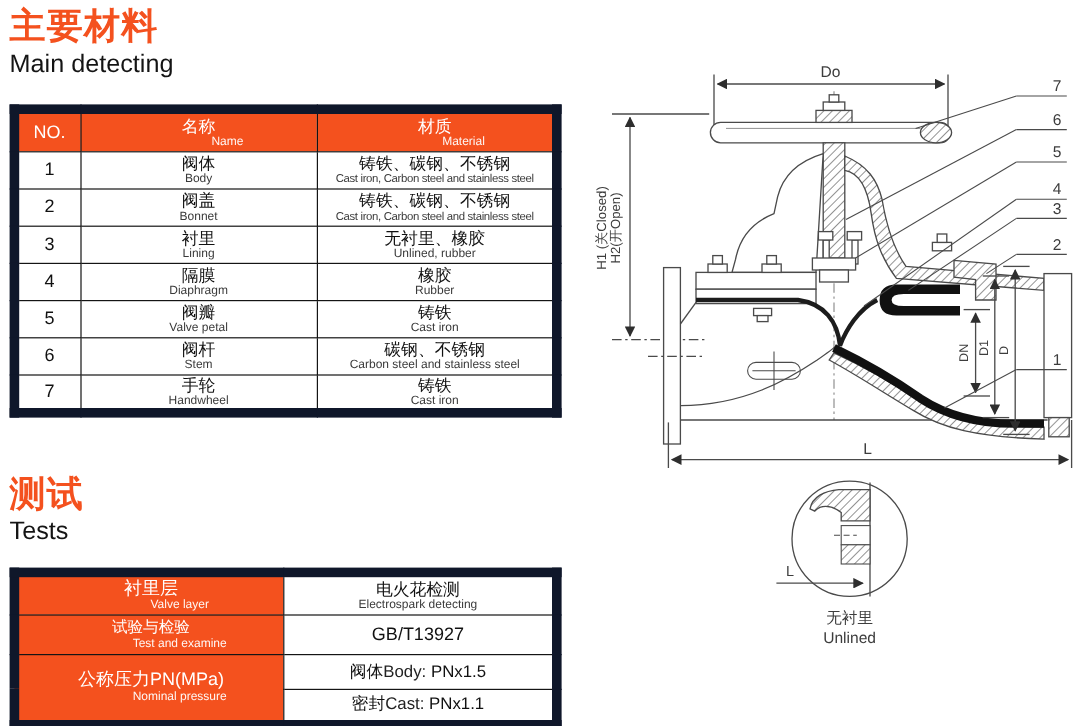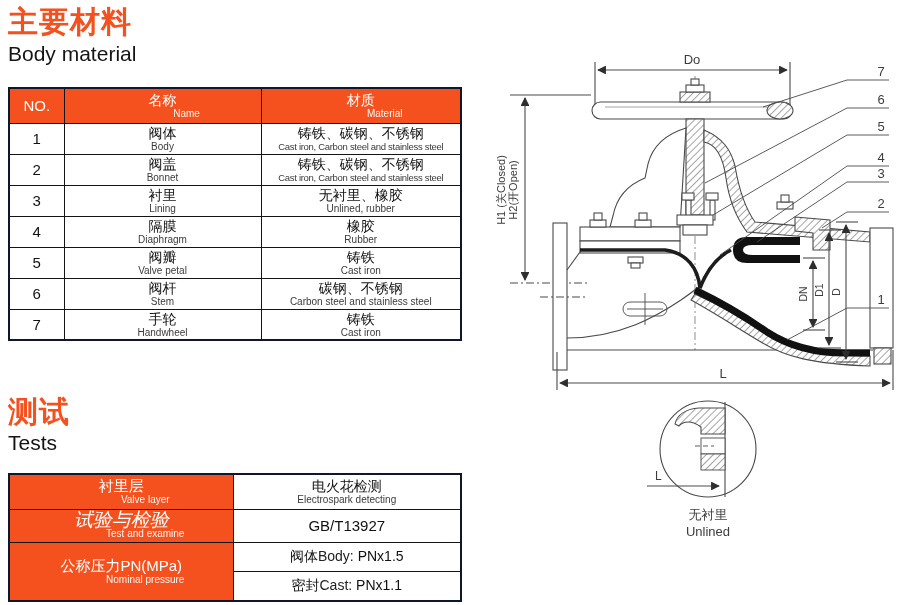--- a/index.html
+++ b/index.html
@@ -2,40 +2,40 @@
 <html><head>
 <meta charset="utf-8">
 <style>
   html,body{margin:0;padding:0;background:#fff;}
   .page{position:relative;width:900px;height:605px;background:#fff;overflow:hidden;
         font-family:"Liberation Sans","DejaVu Sans",sans-serif;color:#111;padding-left:44px;}
   .abs{position:absolute;}
   .title-cn{font-size:30px;font-weight:bold;color:#f4511e;letter-spacing:1px;}
   .title-en{font-size:21px;color:#141414;}
   table{border-collapse:collapse;table-layout:fixed;}
-  .dtable{border:2px solid #0f172a;}
+  .dtable{border:8px solid #0f172a;}
   .dtable td{border:1px solid #141414;text-align:center;vertical-align:middle;padding:0;}
   .hdr{background:#f4511e;color:#fff;}
   .cn{font-size:14px;line-height:16px;display:block;}
   .en{font-size:10px;line-height:11px;display:block;color:#3a3a3a;}
   .hdr .en{color:rgba(255,255,255,.95);margin-left:48px;}
   .no-cell{font-size:15px;}
   .squeeze{font-size:9.5px;letter-spacing:-0.3px;white-space:nowrap;}
   .gb{font-size:15px;}
   .pnline{font-size:14px;}
   .pnline .small-en{font-size:14px;color:#222;}
   svg text{font-family:"Liberation Sans","DejaVu Sans",sans-serif;fill:#3d3d3d;}
 </style>
 </head>
 <body>
 
 <div class="page">
 
   <div class="abs title-cn" style="left:8px;top:2px;">主要材料</div>
-  <div class="abs title-en" style="left:8px;top:42px;">Body material</div>
+  <div class="abs title-en" style="left:8px;top:42px;">Main detecting</div>
 
   <table class="abs dtable" style="left:8px;top:87px;width:452px;">
     <colgroup>
         <col style="width:55px">
         <col style="width:197px">
         <col style="width:200px">
       </colgroup>
     <tbody>
         <tr style="height:35px;">
       <td class="hdr no-cell">NO.</td>
@@ -142,21 +142,21 @@
         <span class="cn" style="font-size:15px;">衬里层</span>
         <span class="en">Valve layer</span>
       </td>
       <td>
         <span class="cn">电火花检测</span>
         <span class="en">Electrospark detecting</span>
       </td>
     </tr>
     <tr style="height:33px;">
       <td class="hdr">
-        <span class="cn" style="font-size:19px;font-style:italic;">试验与检验</span>
+        <span class="cn" style="font-size:13px;">试验与检验</span>
         <span class="en">Test and examine</span>
       </td>
       <td class="gb">GB/T13927</td>
     </tr>
     <tr style="height:29px;">
       <td class="hdr" rowspan="2">
         <span class="cn" style="font-size:15px;">公称压力PN(MPa)</span>
         <span class="en">Nominal pressure</span>
       </td>
       <td class="pnline">

